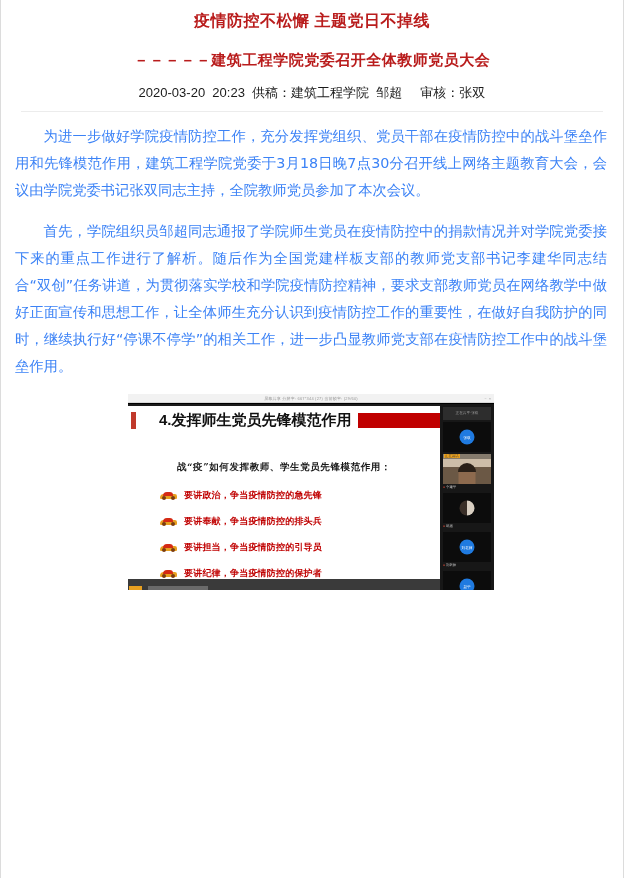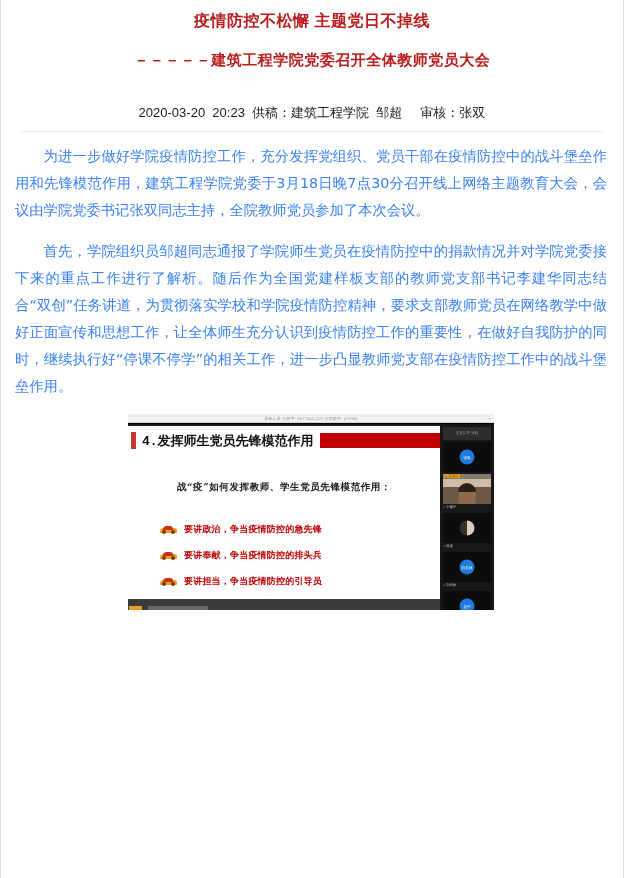--- a/index.html
+++ b/index.html
@@ -27,21 +27,21 @@
   .title-main, .title-sub {
     text-align: center;
     color: #b91c1c;
     font-weight: bold;
     letter-spacing: .5px;
   }
   .title-main { font-size: 16px; line-height: 22px; }
   .title-sub  { font-size: 15px; line-height: 22px; margin-top: 17px; }
 
   .byline-wrap {
-    margin-top: 32px;
+    margin-top: 12px;
     padding-bottom: 9px;
     border-bottom: 1px solid #ececec;
     text-align: center;
   }
   .byline {
     display: inline-block;
     font-size: 13px;
     color: #1a1a1a;
     line-height: 18px;
     white-space: pre;
@@ -94,33 +94,33 @@
     border-top: 2px solid #1c1c1c;
   }
   .slide-hdr {
     position: relative; height: 21px; margin-top: 4px;
     display: flex; align-items: center;
   }
   .slide-hdr .bar-left {
     width: 5px; height: 17px; background: #c0392b; margin-left: 3px; flex: 0 0 auto;
   }
   .slide-hdr .hdr-title {
-    font-size: 13px; font-weight: bold; color: #111; margin-left: 6px;
+    font-size: 15px; font-weight: bold; color: #111; margin-left: 23px;
     white-space: nowrap; flex: 0 0 auto;
-    font-family: Liberation Mono, monospace;
+    font-family: Liberation Sans, sans-serif;
   }
   .slide-hdr .bar-right {
     flex: 1 1 auto; height: 15px; background: #c00000; margin-left: 6px; margin-right: 0;
   }
   .slide-q {
     text-align: center; font-size: 9.5px; font-weight: bold; color: #1a1a1a;
     margin-top: 30px; letter-spacing: .6px;
     font-family: "DejaVu Serif", serif;
   }
-  .slide-list { margin: 25px 0 0 32px; }
+  .slide-list { margin: 11px 0 0 32px; }
   .slide-li {
     display: flex; align-items: center; height: 21px; margin-bottom: 5px;
   }
   .car-icon {
     position: relative; width: 17px; height: 9px; flex: 0 0 auto; margin-right: 7px;
   }
   .car-icon .body {
     position: absolute; left: 0; bottom: 1px; width: 17px; height: 5px;
     background: #e8a020; border-radius: 7px 4px 2px 2px;
   }

